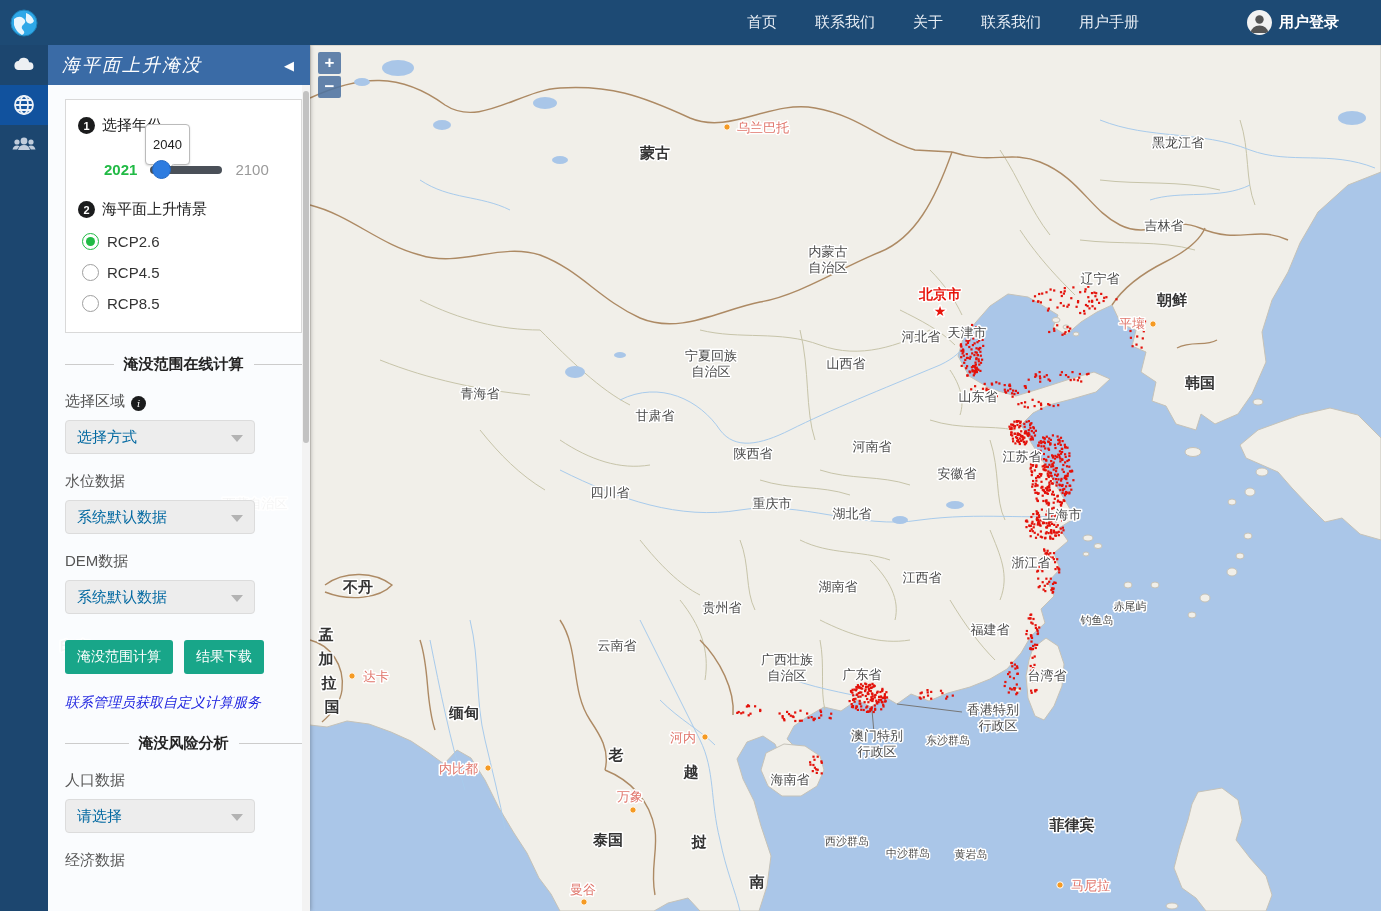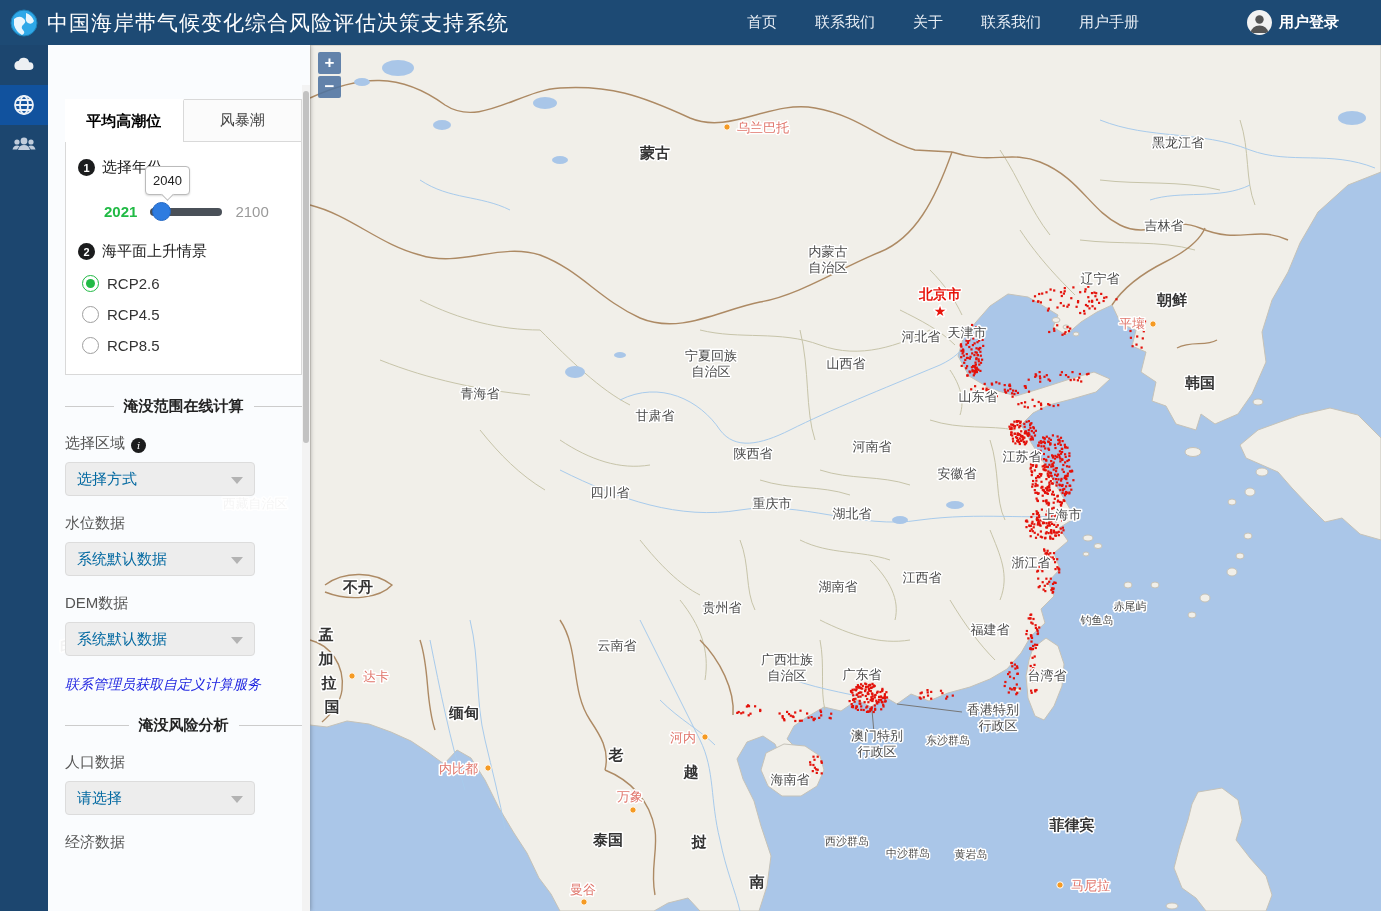--- a/index.html
+++ b/index.html
@@ -71,21 +71,21 @@
     align-items:center; justify-content:center; flex:0 0 auto; }
   .slider-block { position:relative; margin:26px 0 6px 26px; display:flex;
     align-items:center; gap:13px; }
   .slider-min { color:#21ba45; font-weight:bold; font-size:15px; }
   .slider-max { color:#9a9a9a; font-size:15px; }
   .slider-track { position:relative; width:72px; height:8px; background:#4a5058;
     border-radius:4px; }
   .slider-handle { position:absolute; left:2px; top:-6px; width:19px; height:19px;
     border-radius:50%; background:#2e7ce0; border:1px solid #2368c4; cursor:pointer; }
   .slider-tip { position:absolute; left:41px; top:-37px; background:#fff;
-    border:1px solid #bbb; border-radius:4px; padding:6px 7px; font-size:13px;
+    border:1px solid #bbb; border-radius:4px; padding:12px 7px; font-size:13px;
     color:#222; box-shadow:0 1px 2px rgba(0,0,0,.15); }
   .slider-tip:after { content:""; position:absolute; left:50%; bottom:-5px;
     margin-left:-4px; width:8px; height:8px; background:#fff; border-right:1px solid #bbb;
     border-bottom:1px solid #bbb; transform:rotate(45deg); }
 
   .scenario { margin-top:22px; }
   .radio-row { display:flex; align-items:center; gap:8px; margin:14px 0 0 4px;
     font-size:15px; color:#333; cursor:pointer; }
   .radio { width:17px; height:17px; border-radius:50%; border:1px solid #9f9f9f;
     background:#fff; display:flex; align-items:center; justify-content:center; flex:0 0 auto; }
@@ -1356,21 +1356,20 @@
   </div>
 </div>
 
 <div class="navbar">
   <svg class="logo" viewBox="0 0 28 28">
     <circle cx="14" cy="14" r="13" fill="#2fa8e8"></circle>
     <path d="M4 10 Q9 6 13 9 Q17 12 14 15 Q10 18 13 21 Q16 24 12 26 Q6 23 4 16 Z" fill="#eaf6fd"></path>
     <path d="M16 4 Q22 6 24 12 Q22 16 18 14 Q15 12 16 8 Z" fill="#eaf6fd"></path>
     <circle cx="14" cy="14" r="13" fill="none" stroke="#1d7fb5" stroke-width="1"></circle>
   </svg>
-  <div class="app-title">中国海岸带气候变化综合风险评估决策支持系统</div>
   <div class="nav-items">
     <div class="nav-item">首页</div>
     <div class="nav-item">联系我们</div>
     <div class="nav-item">关于</div>
     <div class="nav-item">联系我们</div>
     <div class="nav-item">用户手册</div>
   </div>
   <div class="login">
     <div class="avatar">
       <svg width="25" height="25" viewBox="0 0 25 25">
@@ -1401,26 +1400,26 @@
         <path d="M8 19 q1.2-5 6-5 q4.8 0 6 5 Z"></path>
       <circle cx="7" cy="11" r="2.6"></circle>
         <path d="M2.5 18.5 q1-4 4.5-4 q1.6 0 2.6 1 q-1.8 1.2-2.4 3 Z"></path>
       <circle cx="21" cy="11" r="2.6"></circle>
         <path d="M25.5 18.5 q-1-4-4.5-4 q-1.6 0-2.6 1 q1.8 1.2 2.4 3 Z"></path>
     </svg>
   </div>
 </div>
 
 <div class="panel">
+  <div class="panel-header">
+    <span>海平面上升淹没</span>
+    <span class="collapse">◀</span>
+  </div>
   <div class="panel-body">
     <div class="card">
-      <div class="tabbar">
-        <div class="tab active">平均高潮位</div>
-        <div class="tab">风暴潮</div>
-      </div>
       <div class="card-body">
         <div class="steprow">
           <span class="stepnum">1</span>
           <span>选择年份</span>
         </div>
         <div class="slider-block">
           <div class="slider-tip">2040</div>
           <span class="slider-min">2021</span>
           <div class="slider-track">
             <div class="slider-handle"></div>
@@ -1472,20 +1471,24 @@
     </div>
 
     <div class="fieldlabel">
       <span>DEM数据</span>
     </div>
     <div class="select">
       <span>系统默认数据</span>
       <i class="caret"></i>
     </div>
 
+    <div class="btnrow">
+      <button class="btn">淹没范围计算</button>
+      <button class="btn">结果下载</button>
+    </div>
     <a class="adminlink">联系管理员获取自定义计算服务</a>
 
     <div class="divider">
       <span>淹没风险分析</span>
     </div>
 
     <div class="fieldlabel">
       <span>人口数据</span>
     </div>
     <div class="select">

